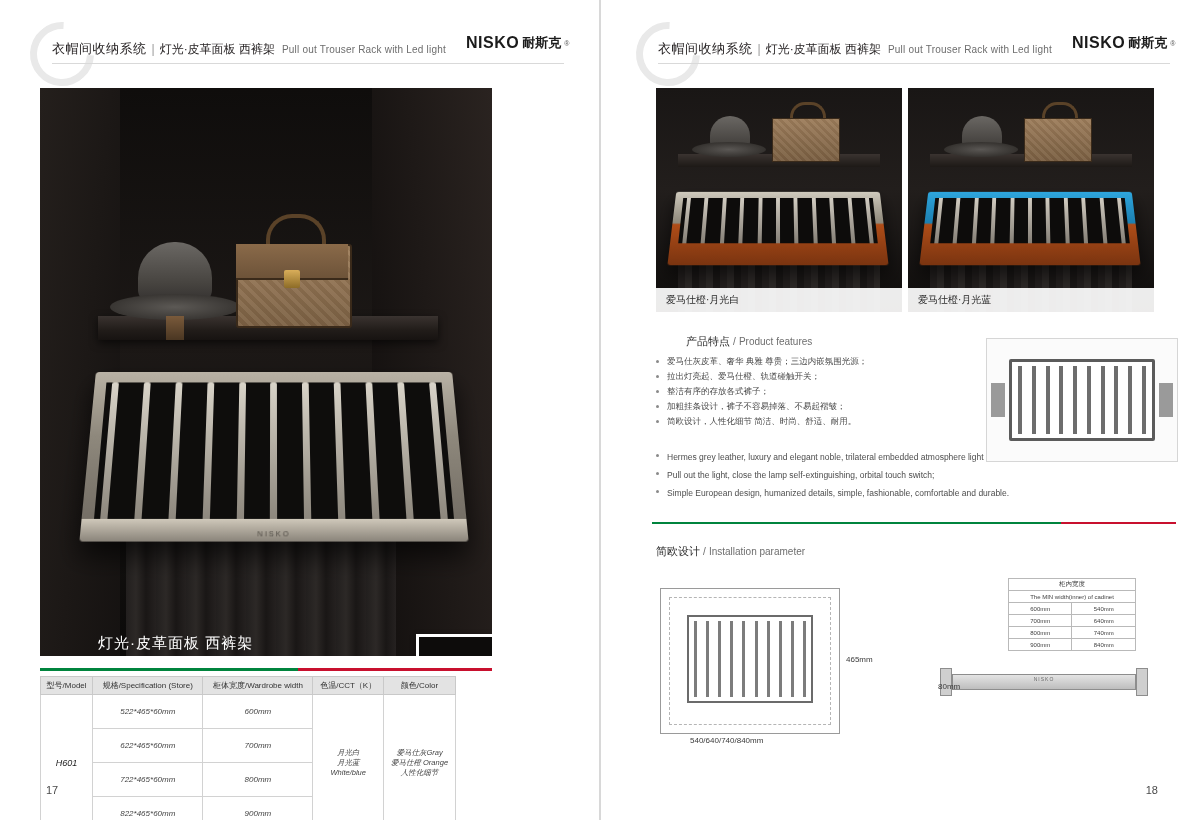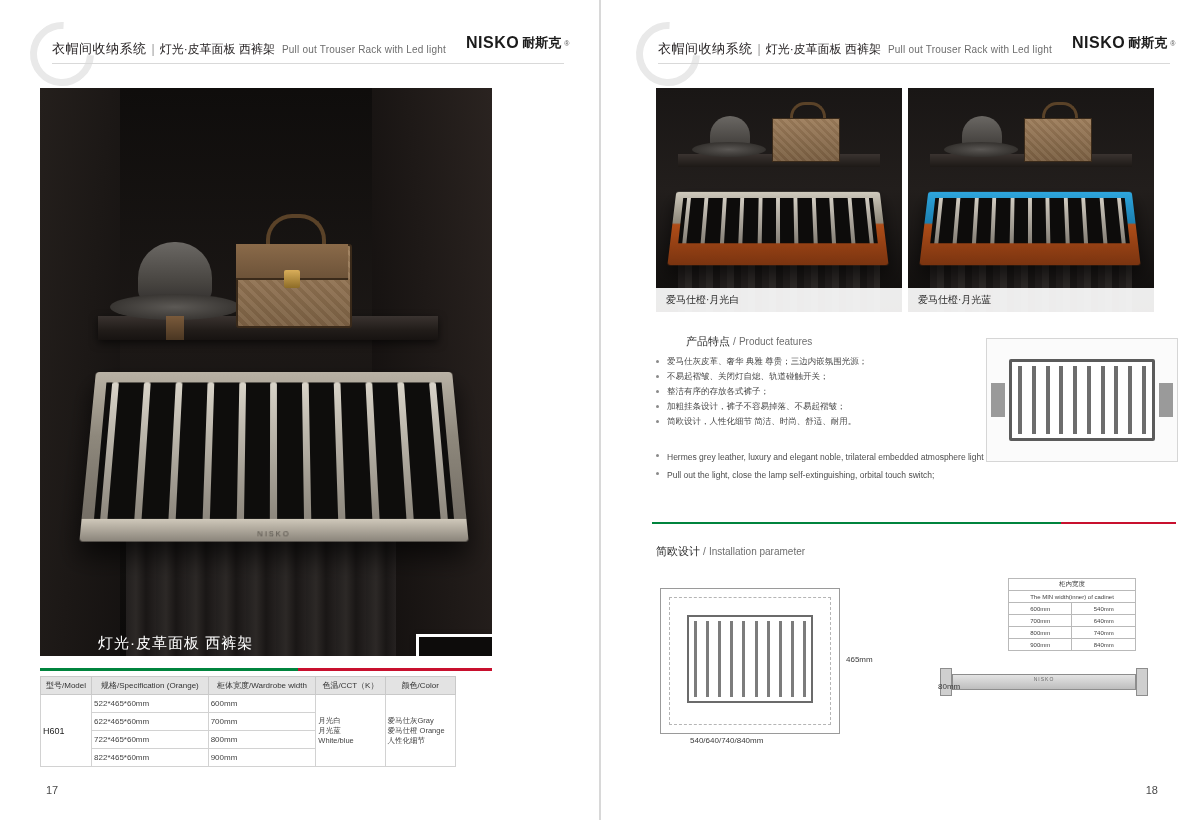--- a/index.html
+++ b/index.html
@@ -274,23 +274,25 @@
     border: 1px solid #c9c9c9;
     font-weight: normal;
     font-size: 8px;
     color: #333;
     height: 17px;
     padding: 0 2px;
   }
   .spec td {
     border: 1px solid #d2d2d2;
     height: 17px;
+    text-align: center;
     font-size: 8px;
     color: #444;
-    padding: 0 2px;
+    padding: 8px 2px;
+    font-style: italic;
   }
   .spec td.model {
     font-size: 9px;
     color: #222;
   }
   .spec td.cct, .spec td.color {
     font-size: 7.5px;
     line-height: 10px;
     color: #444;
     margin-top: 12px;
@@ -591,21 +593,21 @@
         
       </div>
     </div>
 
     <div class="table-rule"></div>
 
     <table class="spec">
       <tbody>
           <tr>
         <th>型号/Model</th>
-        <th>规格/Specification (Orange)</th>
+        <th>规格/Specification (Store)</th>
         <th>柜体宽度/Wardrobe width</th>
         <th>色温/CCT（K）</th>
         <th>颜色/Color</th>
       </tr>
       <tr>
         <td class="model" rowspan="4">H601</td>
         <td>522*465*60mm</td>
         <td>600mm</td>
         <td class="cct" rowspan="4">
           <div>月光白</div>
@@ -716,29 +718,30 @@
     </div>
 
     <div class="sec-title" style="left:56px;top:334px;margin-left:30px;">
       <span>产品特点</span>
       <span class="en">/</span>
       <span class="en">Product features</span>
     </div>
 
     <ul class="bullets" style="left:56px;top:354px;margin:0;padding:0;">
       <li>爱马仕灰皮革、奢华 典雅 尊贵；三边内嵌氛围光源；</li>
-      <li>不易起褶皱、关闭灯自熄、轨道碰触开关；</li>
+      <li>拉出灯亮起、爱马仕橙、轨道碰触开关；</li>
       <li>整洁有序的存放各式裤子；</li>
       <li>加粗挂条设计，裤子不容易掉落、不易起褶皱；</li>
       <li>简欧设计，人性化细节 简洁、时尚、舒适、耐用。</li>
     </ul>
 
     <ul class="bullets en" style="left:56px;top:448px;margin:0;padding:0;">
       <li>Hermes grey leather, luxury and elegant noble, trilateral embedded atmosphere light source;</li>
       <li>Pull out the light, close the lamp self-extinguishing, orbital touch switch;</li>
+      <li>Simple European design, humanized details, simple, fashionable, comfortable and durable.</li>
     </ul>
 
     <div class="prod-box" style="left:386px;">
       <div class="rail"></div>
       <div class="rail2"></div>
       <div class="rk">
         <i></i>
           <i></i>
           <i></i>
           <i></i>

